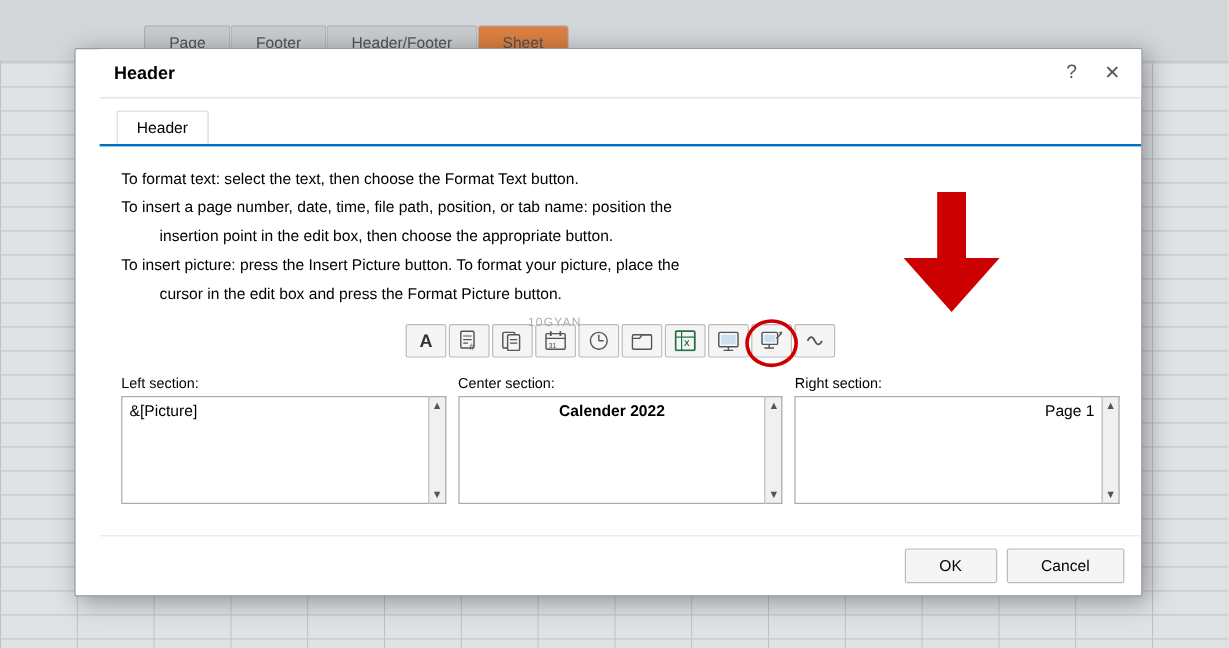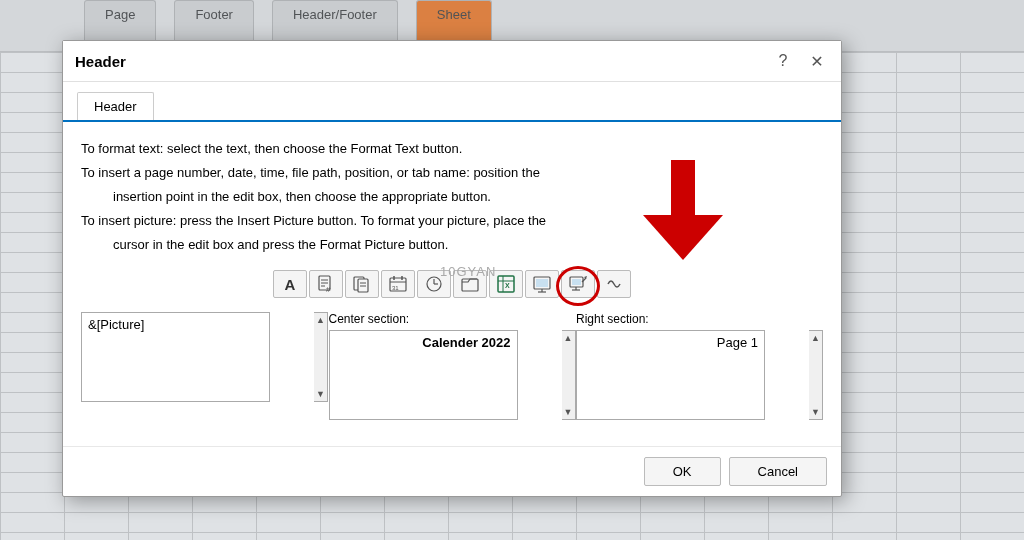--- a/index.html
+++ b/index.html
@@ -21,22 +21,23 @@
     }
 
     
     .tab-bar {
       position: absolute;
       top: 0; left: 0; right: 0;
       height: 52px;
       background: #f0f0f0;
       border-bottom: 1px solid #ccc;
       display: flex;
-      padding-left: 84px;
-      gap: 18px;
+      align-items: flex-end;
+      padding-left: 120px;
+      gap: 0;
     }
 
     .tab-item {
       padding: 6px 20px 8px;
       background: #e0e0e0;
       border: 1px solid #bbb;
       border-bottom: none;
       cursor: pointer;
       color: #333;
       font-size: 13px;
@@ -66,26 +67,27 @@
       top: 0; left: 0; right: 0; bottom: 0;
       background: rgba(150,160,170,0.3);
       z-index: 10;
     }
 
     
     .dialog {
       position: absolute;
       top: 40px;
       left: 62px;
-      width: 780px;
+      width: 890px;
       background: #fff;
       border: 1px solid #999;
       box-shadow: 4px 4px 20px rgba(0,0,0,0.35);
       z-index: 20;
       border-radius: 2px;
+      padding-left: 20px;
     }
 
     .dialog-titlebar {
       display: flex;
       align-items: center;
       justify-content: space-between;
       padding: 8px 12px;
       background: #fff;
       border-bottom: 1px solid #e0e0e0;
     }
@@ -210,21 +212,20 @@
 
     .section-label {
       font-size: 12px;
       color: #000;
       margin-bottom: 4px;
     }
 
     .section-input-area {
       display: flex;
       height: 90px;
-      gap: 44px;
     }
 
     .section-textarea {
       flex: 1;
       border: 1px solid #aaa;
       padding: 4px 6px;
       font-size: 13px;
       resize: none;
       outline: none;
       font-family: inherit;
@@ -250,21 +251,21 @@
     }
 
     
     .section-divider {
       width: 10px;
     }
 
     
     .section-textarea.center-text {
       font-weight: bold;
-      text-align: right;
+      text-align: center;
     }
 
     
     .dialog-footer {
       display: flex;
       justify-content: flex-end;
       gap: 8px;
       padding: 10px 14px;
       border-top: 1px solid #e8e8e8;
     }
@@ -281,21 +282,21 @@
 
     
     .arrow-svg {
       display: block;
     }
 
     .igyan-label {
       position: absolute;
       top: 264px;
       left: 440px;
-      font-size: 13px;
+      font-size: 10px;
       color: #aaa;
       z-index: 22;
       letter-spacing: 1px;
     }
   </style>
 </head>
 <body>
 
 <div class="spreadsheet-bg">
 
@@ -427,20 +428,21 @@
       <div class="tb-btn" title="More">
         <svg width="18" height="18" viewBox="0 0 18 18">
           <path d="M3 9 Q6 3 9 9 Q12 15 15 9" fill="none" stroke="#555" stroke-width="1.5"></path>
         </svg>
       </div>
     </div>
 
     <div class="sections-container">
 
       <div class="section-wrapper">
+        <div class="section-label">Left section:</div>
         <div class="section-input-area">
           <textarea class="section-textarea" spellcheck="false" style="">&amp;[Picture]</textarea>
           <div class="section-scrollbar">
             <span class="scroll-arrow">▲</span>
             <span class="scroll-arrow">▼</span>
           </div>
         </div>
       </div>
 
       <div class="section-divider"></div>

